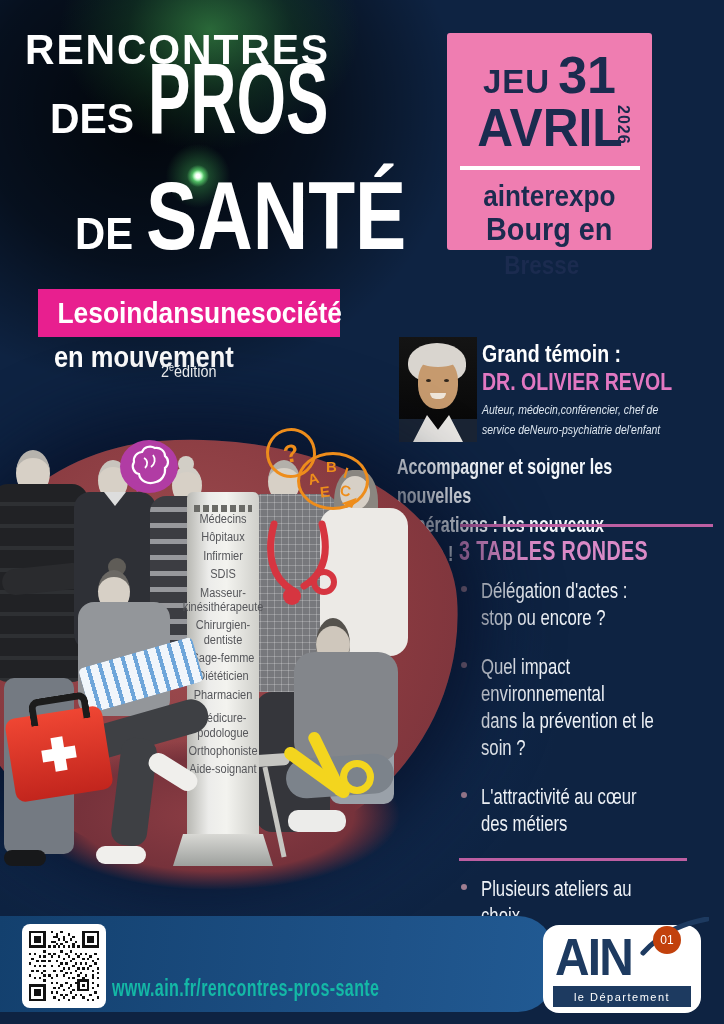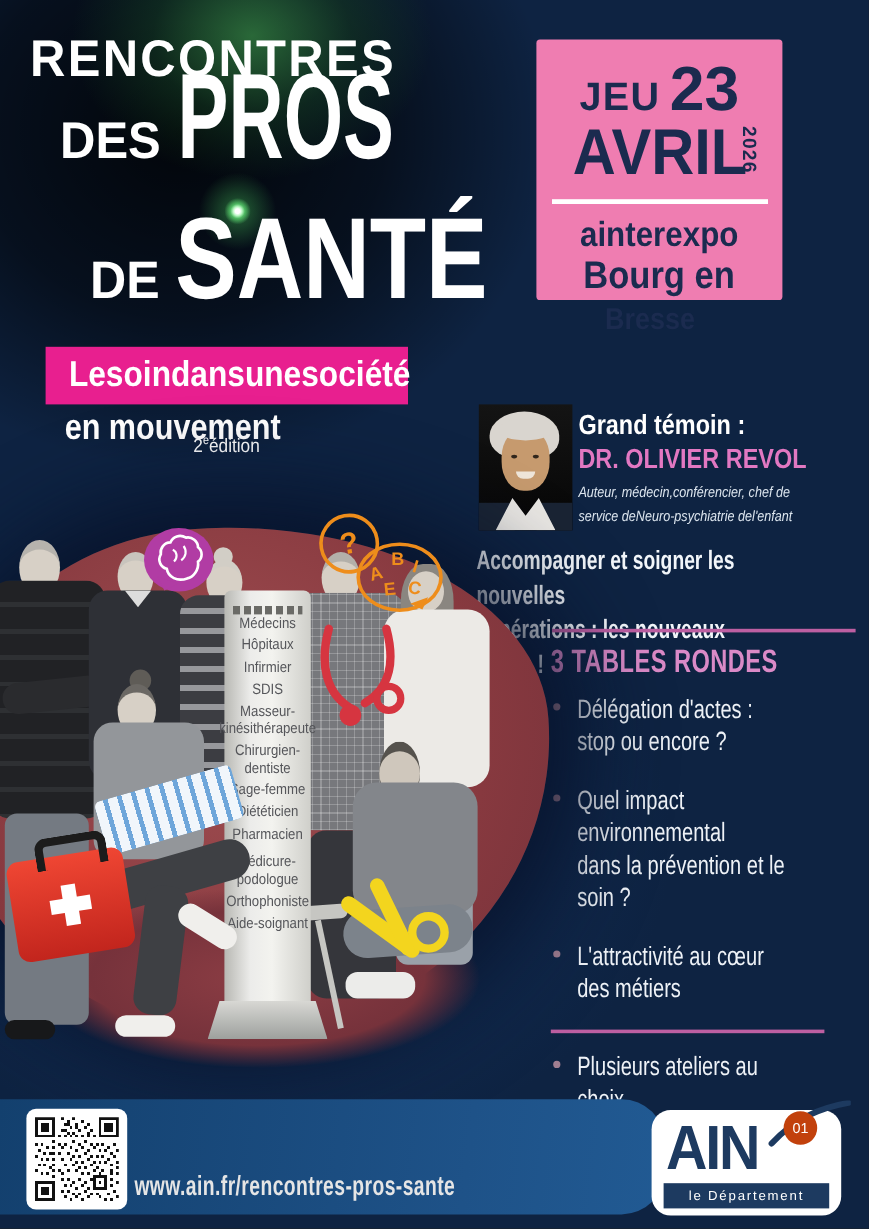--- a/index.html
+++ b/index.html
@@ -146,21 +146,21 @@
   #tool-ring{left:340px;top:760px;width:20px;height:20px;border:7px solid #f3d51e;border-radius:50%;}
   .chair{background:#c6c6c2;}
 
   
   #panel{left:0;top:916px;width:554px;height:96px;border-radius:0 36px 36px 0;
     background:linear-gradient(97deg,#13406e,#1e5288 70%,#215a93);}
   #qr-box{left:22px;top:924px;width:84px;height:84px;background:#fff;border-radius:8px;padding:0;}
   #qr-box svg{position:absolute;left:7px;top:7px;width:70px;height:70px;}
   #partners{left:114px;top:927px;color:#f2f6fb;font-size:13.5px;line-height:1.5;}
   #partners .sx{transform:scaleX(.85);}
-  #url{left:112px;top:975px;color:#e5e5e5;font-size:23px;font-weight:600;letter-spacing:.5px;}
+  #url{left:112px;top:975px;color:#14b8a6;font-size:23px;font-weight:600;letter-spacing:.5px;}
   #url .sx{transform:scaleX(.7);}
   #ain-logo{left:543px;top:925px;width:158px;height:88px;background:#fff;border-radius:16px;}
   #ain-word{position:absolute;left:12px;top:6px;color:#1d3a60;font-size:52px;font-weight:700;letter-spacing:-2px;line-height:1;}
   #ain-word .sx{transform:scaleX(.92);}
   #ain-badge{position:absolute;left:110px;top:1px;width:28px;height:28px;border-radius:50%;background:#c2410c;
     color:#fff;font-size:12px;font-weight:400;display:flex;align-items:center;justify-content:center;}
   #ain-swoosh{position:absolute;left:96px;top:-8px;width:70px;height:40px;}
   #ain-band{position:absolute;left:10px;top:61px;width:138px;height:21px;background:#1d3a60;
     color:#fff;font-size:11px;letter-spacing:1.5px;display:flex;align-items:center;justify-content:center;}
 </style>
@@ -182,21 +182,21 @@
     <span class="small sx" style="transform:scaleX(.95)">DES</span>
     <span class="sx" style="transform:scaleX(.63)">PROS</span>
   </div>
   <div class="abs t-white trow" id="title-l3">
     <span class="small sx" style="transform:scaleX(.95)">DE</span>
     <span class="sx" style="transform:scaleX(.8)">SANTÉ</span>
   </div>
 
   <div class="abs" id="date-box">
     <div class="db-line1">
-      <span class="db-jeu">JEU</span><span class="db-23">23</span>
+      <span class="db-jeu">JEU</span><span class="db-23">31</span>
     </div>
     <div class="db-line2">
       <span class="db-avril sxc">AVRIL</span>
       <span class="db-2026">2026</span>
     </div>
     <div class="db-rule"></div>
     <div class="db-venue"><span class="sxc">ainterexpo</span></div>
     <div class="db-city">
       <span class="sxc">Bourg en</span><span class="b sxc">Bresse</span>
     </div>

